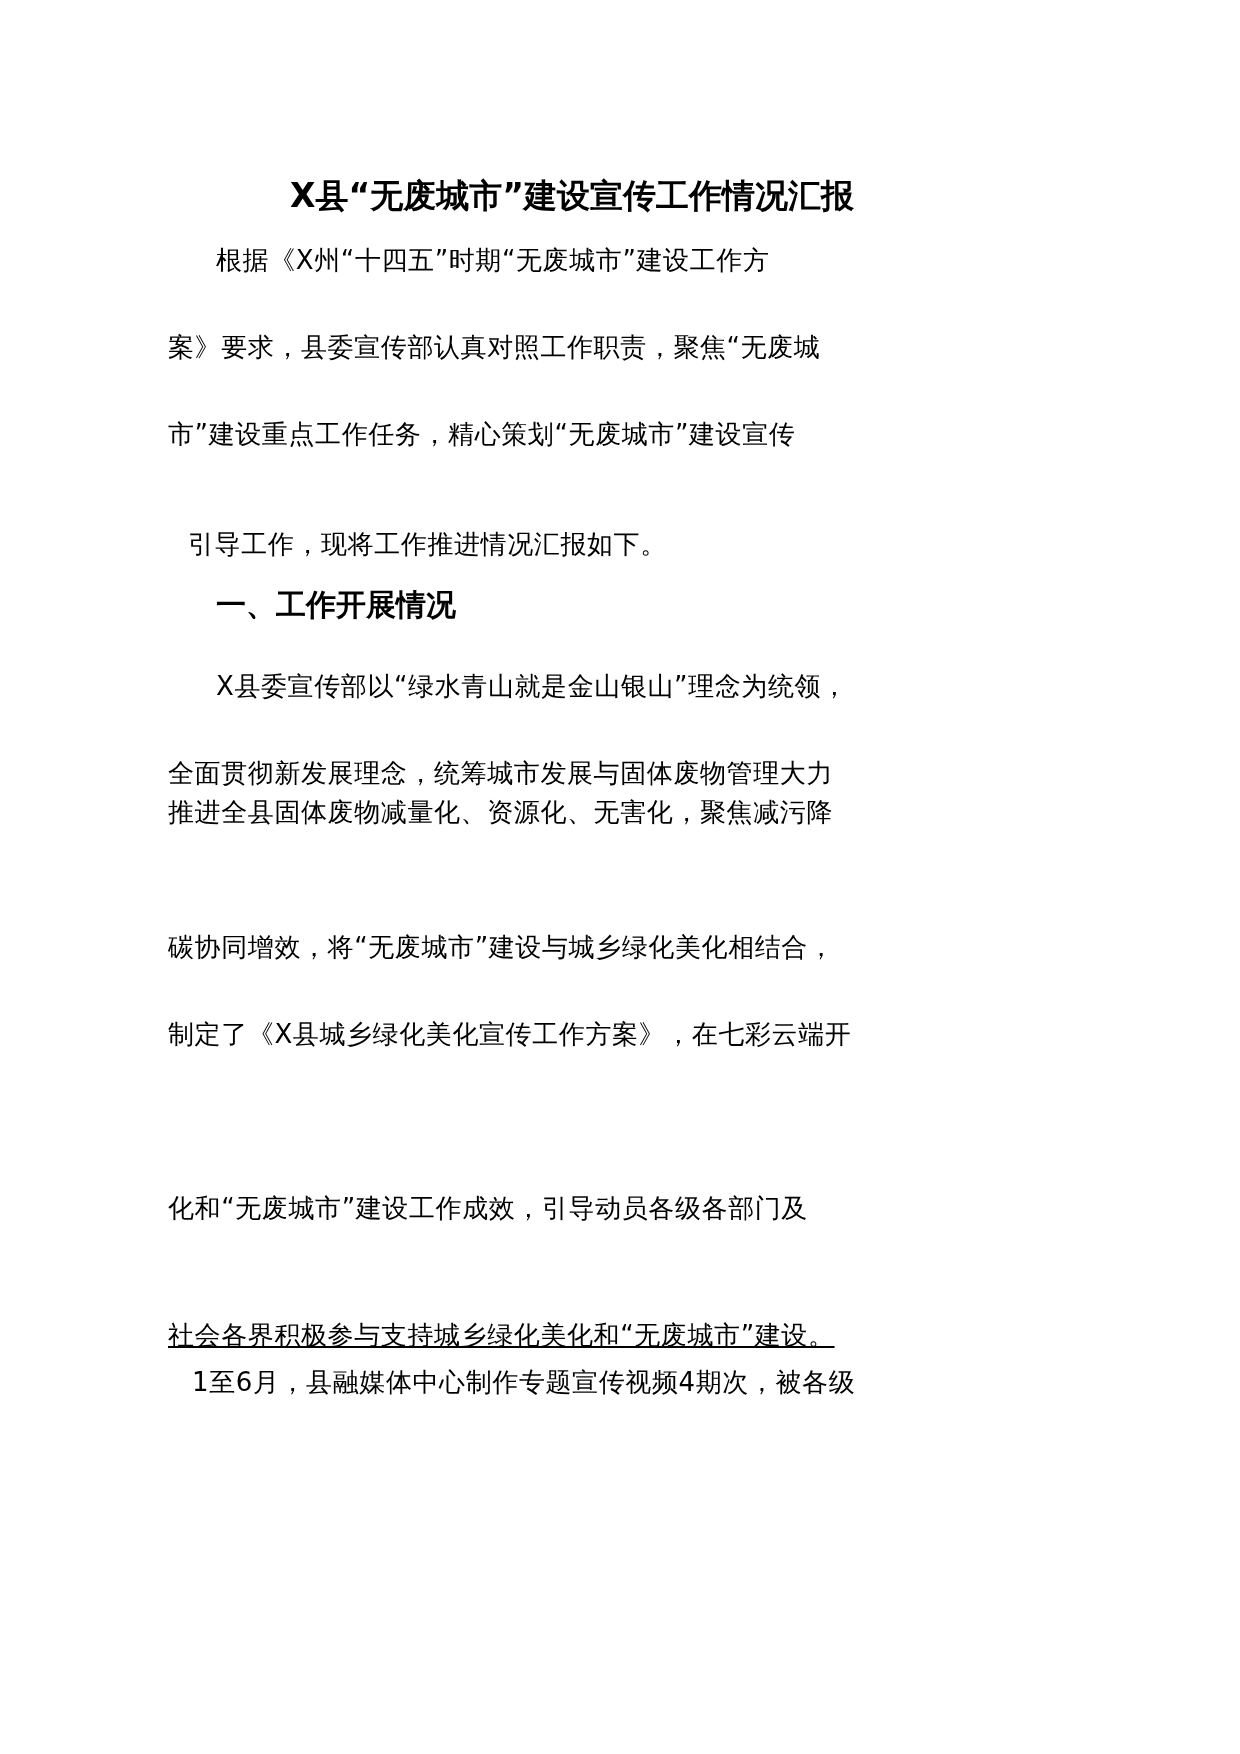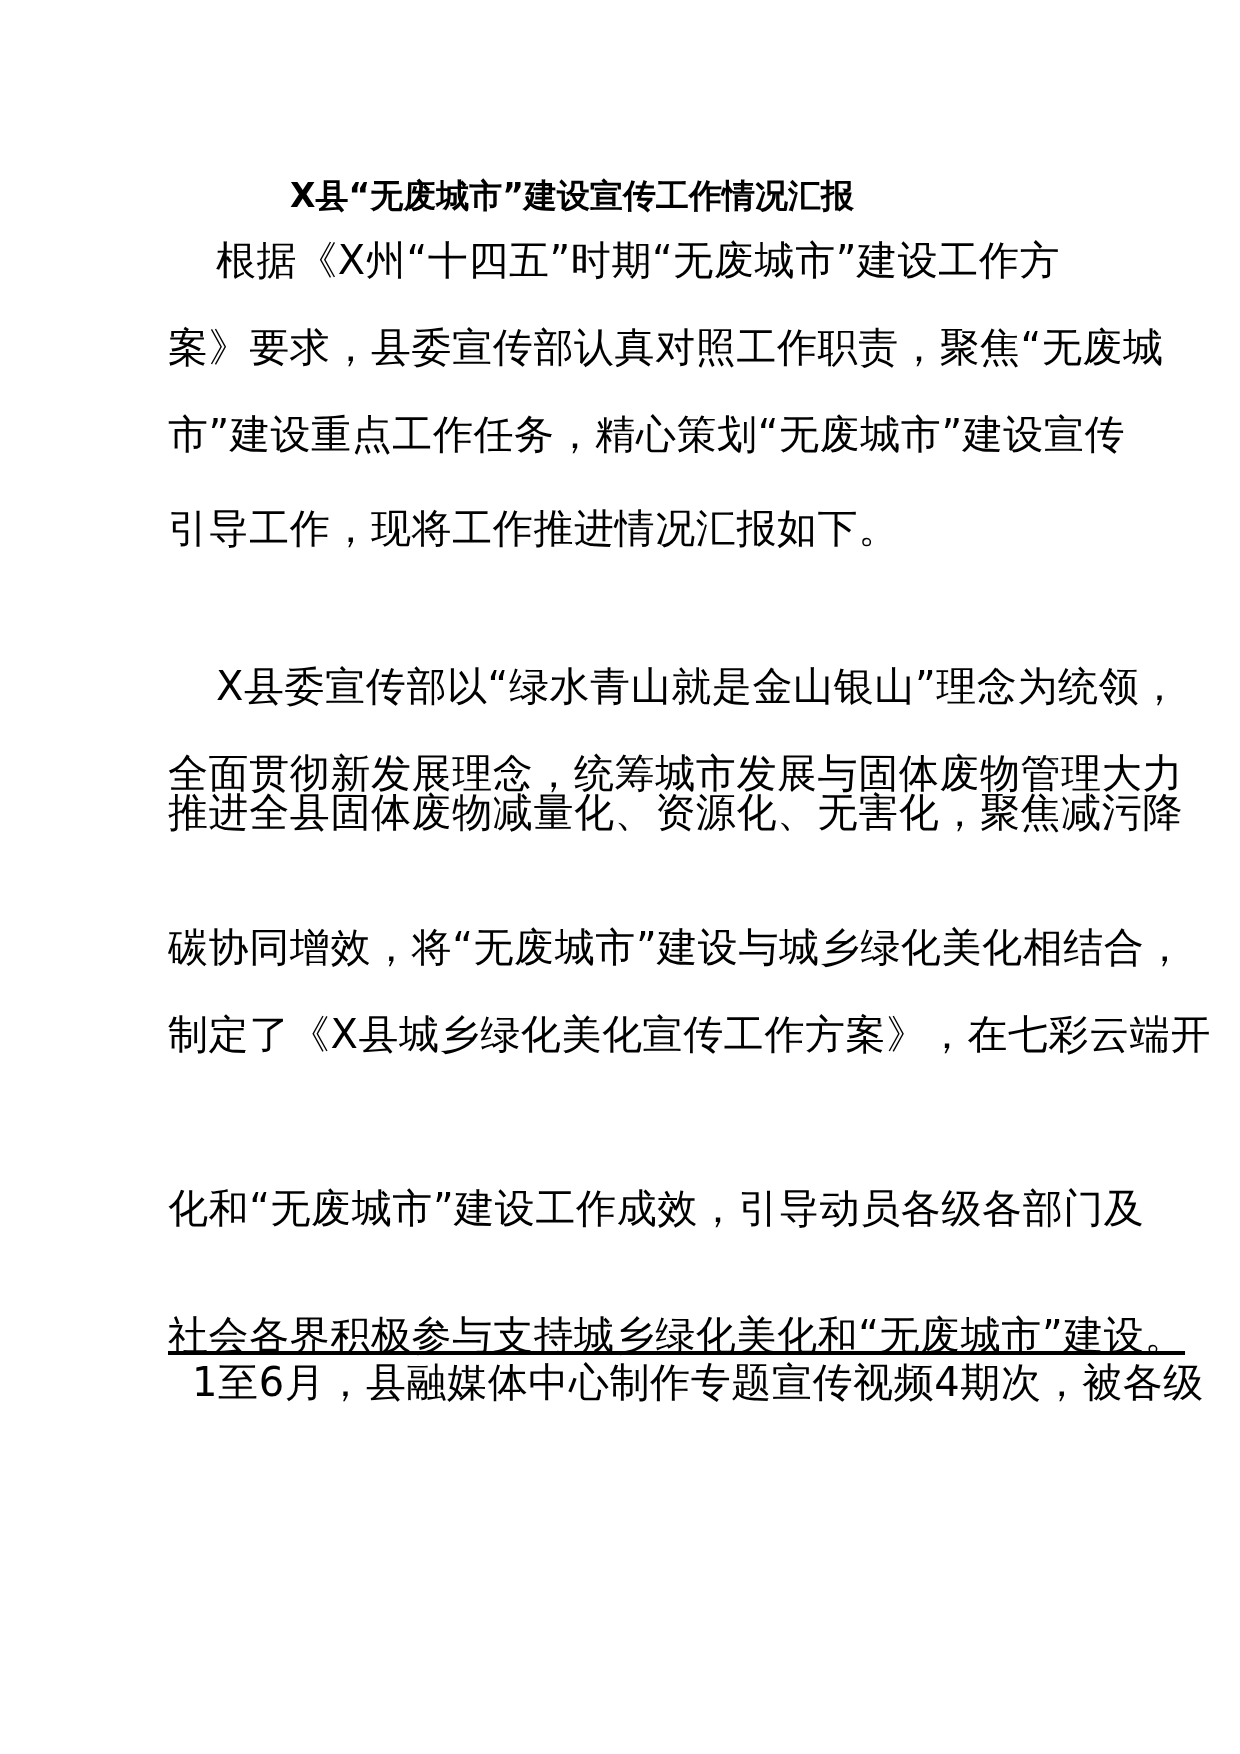--- a/index.html
+++ b/index.html
@@ -30,21 +30,21 @@
       text-align: center;
       font-size: 33px;
       font-weight: bold;
       line-height: 40px;
       white-space: nowrap;
       letter-spacing: 0px;
     }
     .line {
       position: absolute;
       left: 168px;
-      font-size: 40px;
+      font-size: 26px;
       line-height: 40px;
       white-space: nowrap;
       letter-spacing: 0.6px;
     }
     .line.indent {
       left: 216px;
     }
     .heading {
       position: absolute;
       left: 216px;
@@ -57,22 +57,23 @@
 </head>
 <body>
 
 <div class="page">
 
   <div class="title">X县“无废城市”建设宣传工作情况汇报</div>
 
   <div class="line indent" style="top:240px;">根据《X州“十四五”时期“无废城市”建设工作方</div>
   <div class="line" style="top:414px;">市”建设重点工作任务，精心策划“无废城市”建设宣传</div>
   <div class="line" style="top:327px;">案》要求，县委宣传部认真对照工作职责，聚焦“无废城</div>
-  <div class="line" style="top:508px;">引导工作，现将工作推进情况汇报如下。</div>
+  <div class="line" style="top:524px;margin-left:20px;">引导工作，现将工作推进情况汇报如下。</div>
 
+  <div class="heading" style="top:585px;">一、工作开展情况</div>
 
   <div class="line indent" style="top:666px;">X县委宣传部以“绿水青山就是金山银山”理念为统领，</div>
   <div class="line" style="top:753px;text-align:center;">全面贯彻新发展理念，统筹城市发展与固体废物管理大力</div>
   <div class="line" style="top:792px;">推进全县固体废物减量化、资源化、无害化，聚焦减污降</div>
   <div class="line" style="top:927px;">碳协同增效，将“无废城市”建设与城乡绿化美化相结合，</div>
   <div class="line" style="top:1014px;">制定了《X县城乡绿化美化宣传工作方案》，在七彩云端开</div>
   <div class="line" style="top:1188px;">化和“无废城市”建设工作成效，引导动员各级各部门及</div>
   <div class="line" style="top:1315px;text-decoration:underline;">社会各界积极参与支持城乡绿化美化和“无废城市”建设。</div>
   <div class="line" style="top:1362px;margin-left:24px;">1至6月，县融媒体中心制作专题宣传视频4期次，被各级</div>
 

